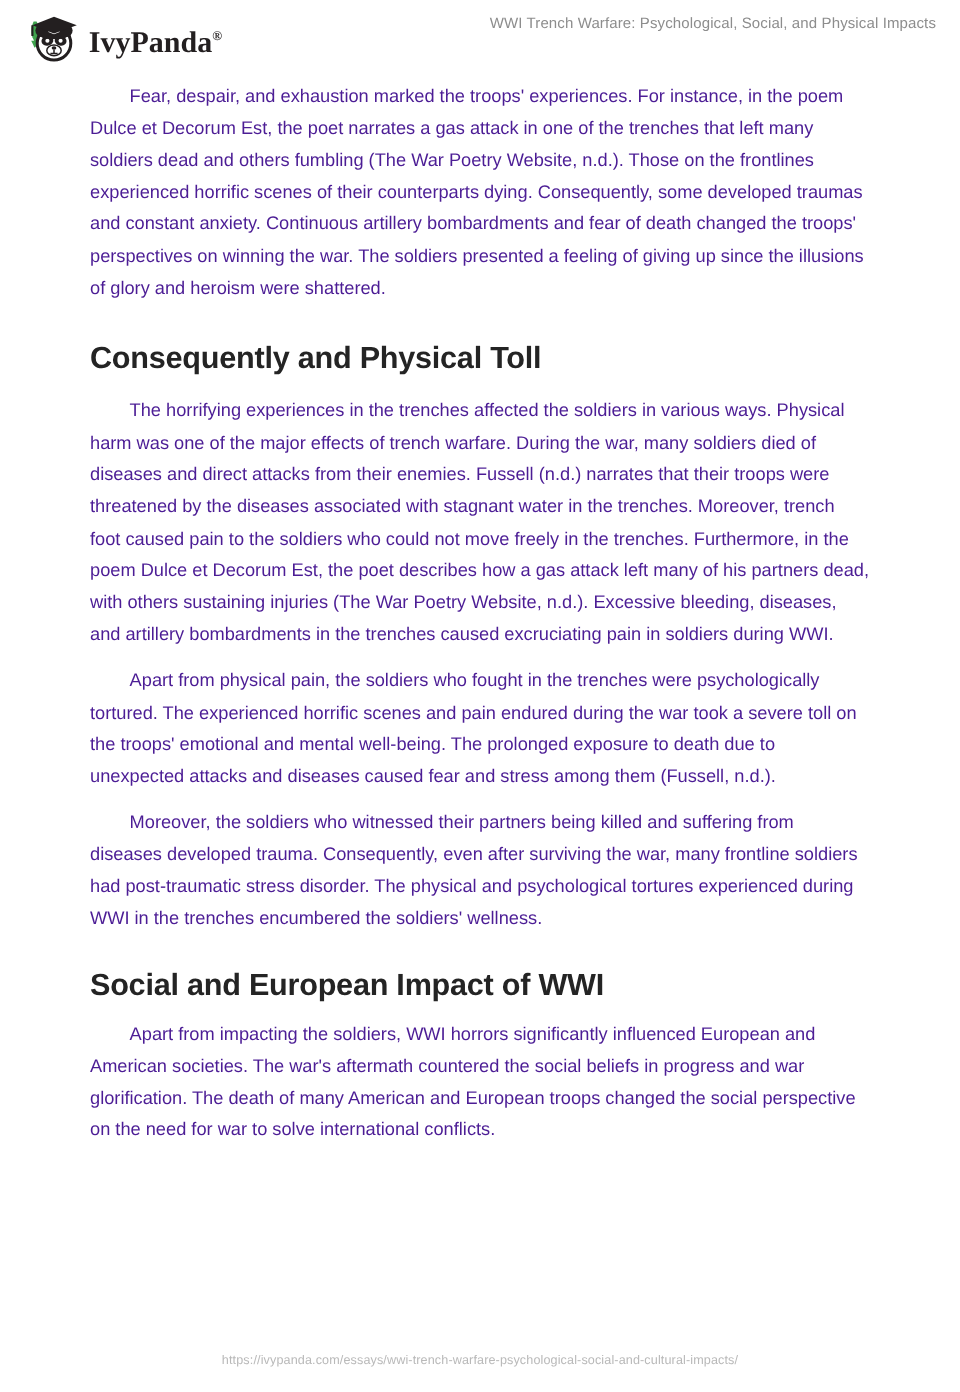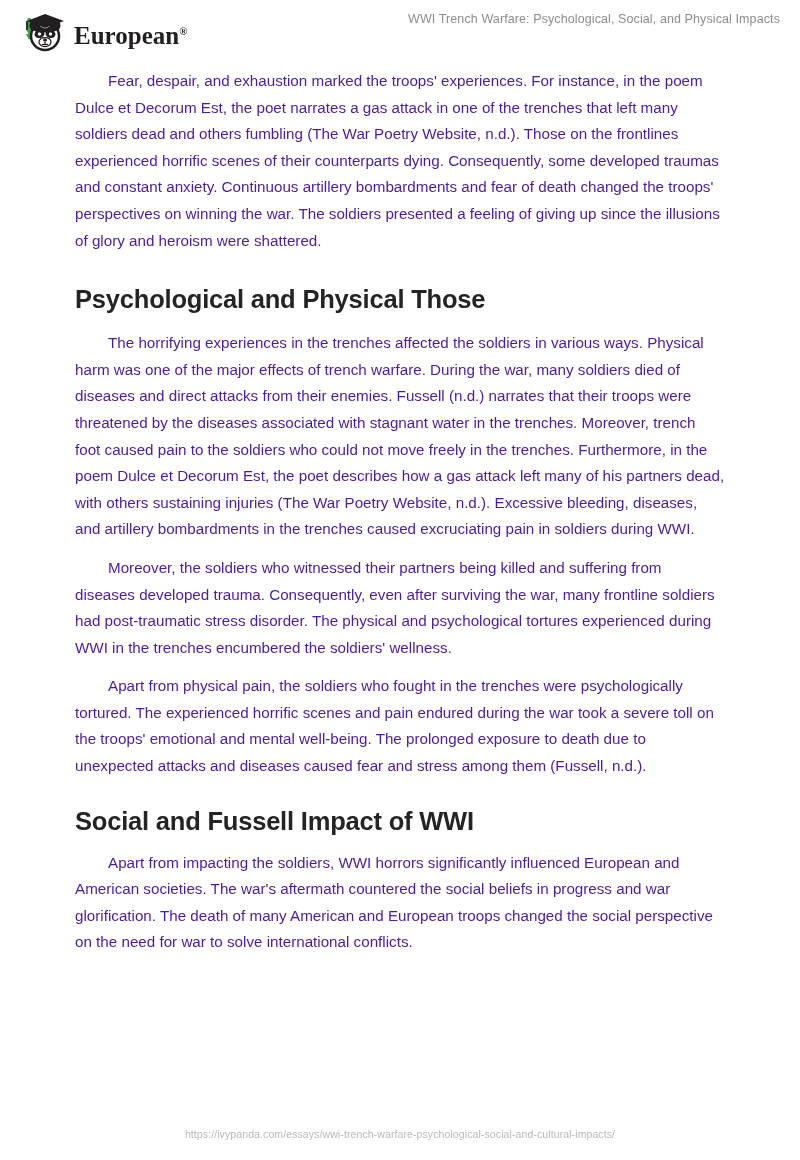--- a/index.html
+++ b/index.html
@@ -128,31 +128,31 @@
         <ellipse cx="58" cy="66" rx="12" ry="9" fill="#ffffff" stroke="#231f20" stroke-width="2.5"></ellipse>
         <ellipse cx="58" cy="62" rx="4" ry="3" fill="#231f20"></ellipse>
         <path d="M58 65 L58 71" stroke="#231f20" stroke-width="2.5"></path>
         <path d="M52 71 L64 71" stroke="#231f20" stroke-width="2.5"></path>
 
         <path d="M22 24 L58 10 L96 24 L58 38 Z" fill="#231f20"></path>
         <path d="M38 31 L38 44 C38 48 78 48 78 44 L78 31 L58 39 Z" fill="#231f20"></path>
         <path d="M22 24 L22 42" stroke="#231f20" stroke-width="3.5" fill="none"></path>
       </svg>
     </span>
-    <span class="brand-name"><span>European</span><span class="brand-reg">®</span></span>
+    <span class="brand-name"><span>IvyPanda</span><span class="brand-reg">®</span></span>
   </div>
 
   <div class="header-title">WWI Trench Warfare: Psychological, Social, and Physical Impacts</div>
 </div>
 
 <div class="doc">
   <p>Fear, despair, and exhaustion marked the troops' experiences. For instance, in the poem Dulce et Decorum Est, the poet narrates a gas attack in one of the trenches that left many soldiers dead and others fumbling (The War Poetry Website, n.d.). Those on the frontlines experienced horrific scenes of their counterparts dying. Consequently, some developed traumas and constant anxiety. Continuous artillery bombardments and fear of death changed the troops' perspectives on winning the war. The soldiers presented a feeling of giving up since the illusions of glory and heroism were shattered.</p>
-  <h2 class="first-h2">Psychological and Physical Those</h2>
+  <h2 class="first-h2">Consequently and Physical Toll</h2>
   <p>The horrifying experiences in the trenches affected the soldiers in various ways. Physical harm was one of the major effects of trench warfare. During the war, many soldiers died of diseases and direct attacks from their enemies. Fussell (n.d.) narrates that their troops were threatened by the diseases associated with stagnant water in the trenches. Moreover, trench foot caused pain to the soldiers who could not move freely in the trenches. Furthermore, in the poem Dulce et Decorum Est, the poet describes how a gas attack left many of his partners dead, with others sustaining injuries (The War Poetry Website, n.d.). Excessive bleeding, diseases, and artillery bombardments in the trenches caused excruciating pain in soldiers during WWI.</p>
+  <p>Apart from physical pain, the soldiers who fought in the trenches were psychologically tortured. The experienced horrific scenes and pain endured during the war took a severe toll on the troops' emotional and mental well-being. The prolonged exposure to death due to unexpected attacks and diseases caused fear and stress among them (Fussell, n.d.).</p>
   <p>Moreover, the soldiers who witnessed their partners being killed and suffering from diseases developed trauma. Consequently, even after surviving the war, many frontline soldiers had post-traumatic stress disorder. The physical and psychological tortures experienced during WWI in the trenches encumbered the soldiers' wellness.</p>
-  <p>Apart from physical pain, the soldiers who fought in the trenches were psychologically tortured. The experienced horrific scenes and pain endured during the war took a severe toll on the troops' emotional and mental well-being. The prolonged exposure to death due to unexpected attacks and diseases caused fear and stress among them (Fussell, n.d.).</p>
-  <h2>Social and Fussell Impact of WWI</h2>
+  <h2>Social and European Impact of WWI</h2>
   <p>Apart from impacting the soldiers, WWI horrors significantly influenced European and American societies. The war's aftermath countered the social beliefs in progress and war glorification. The death of many American and European troops changed the social perspective on the need for war to solve international conflicts.</p>
 </div>
 
 <div class="page-footer">
   <span class="footer-url">https://ivypanda.com/essays/wwi-trench-warfare-psychological-social-and-cultural-impacts/</span>
 </div>
 
 </body></html>

